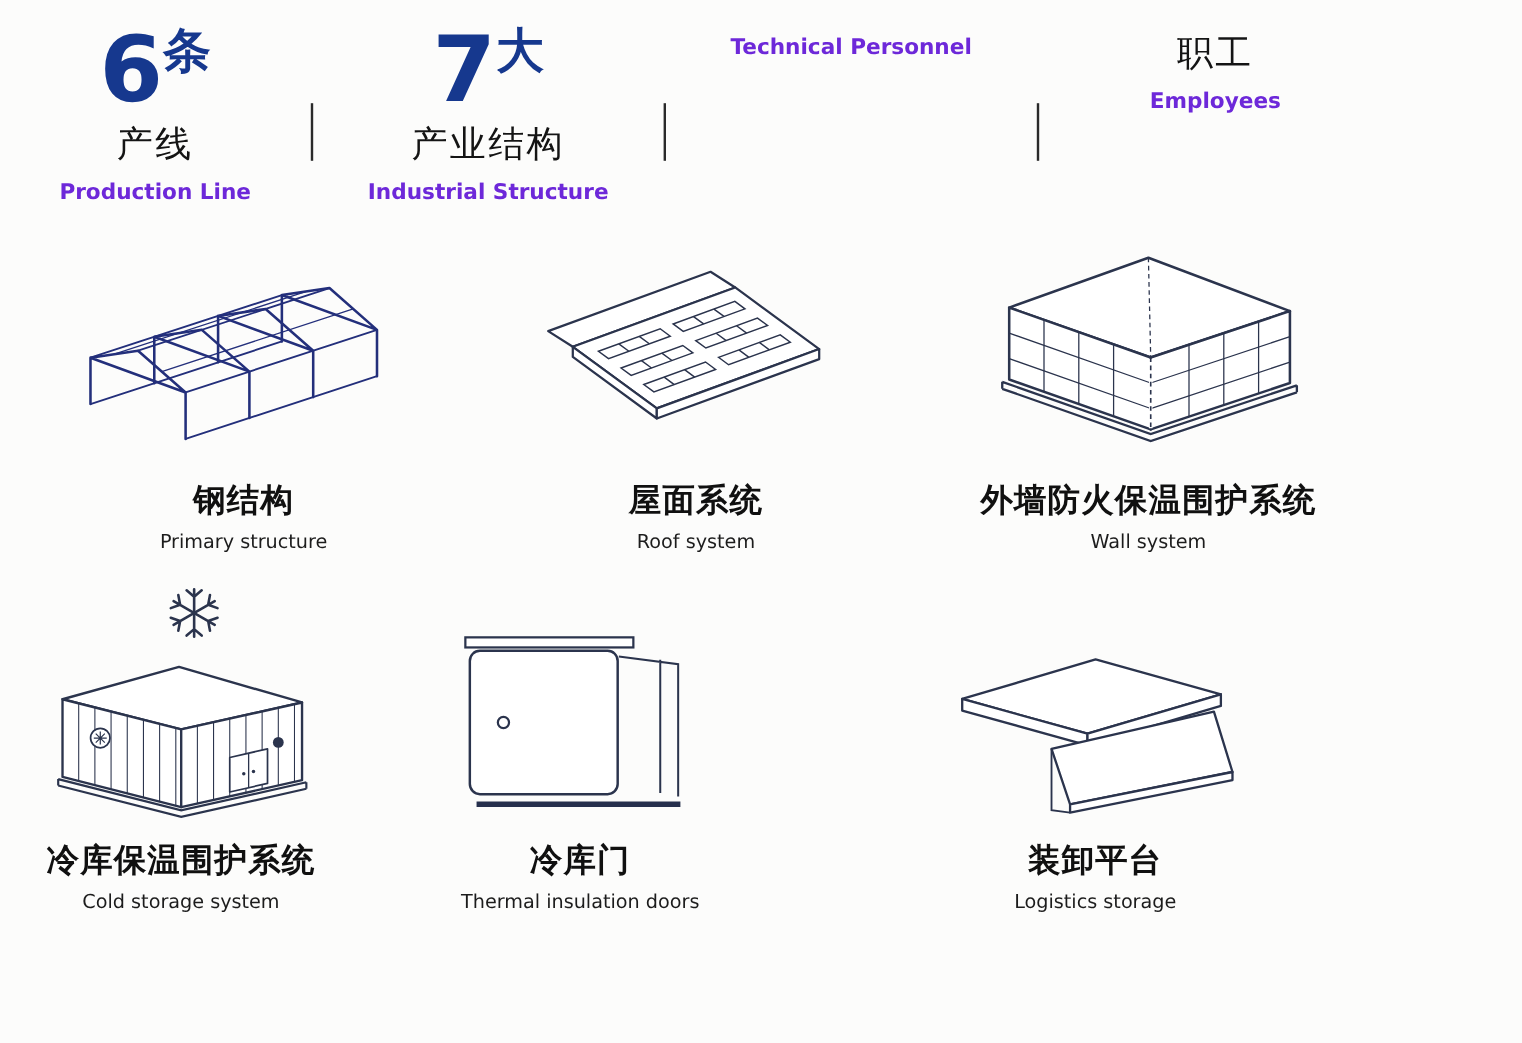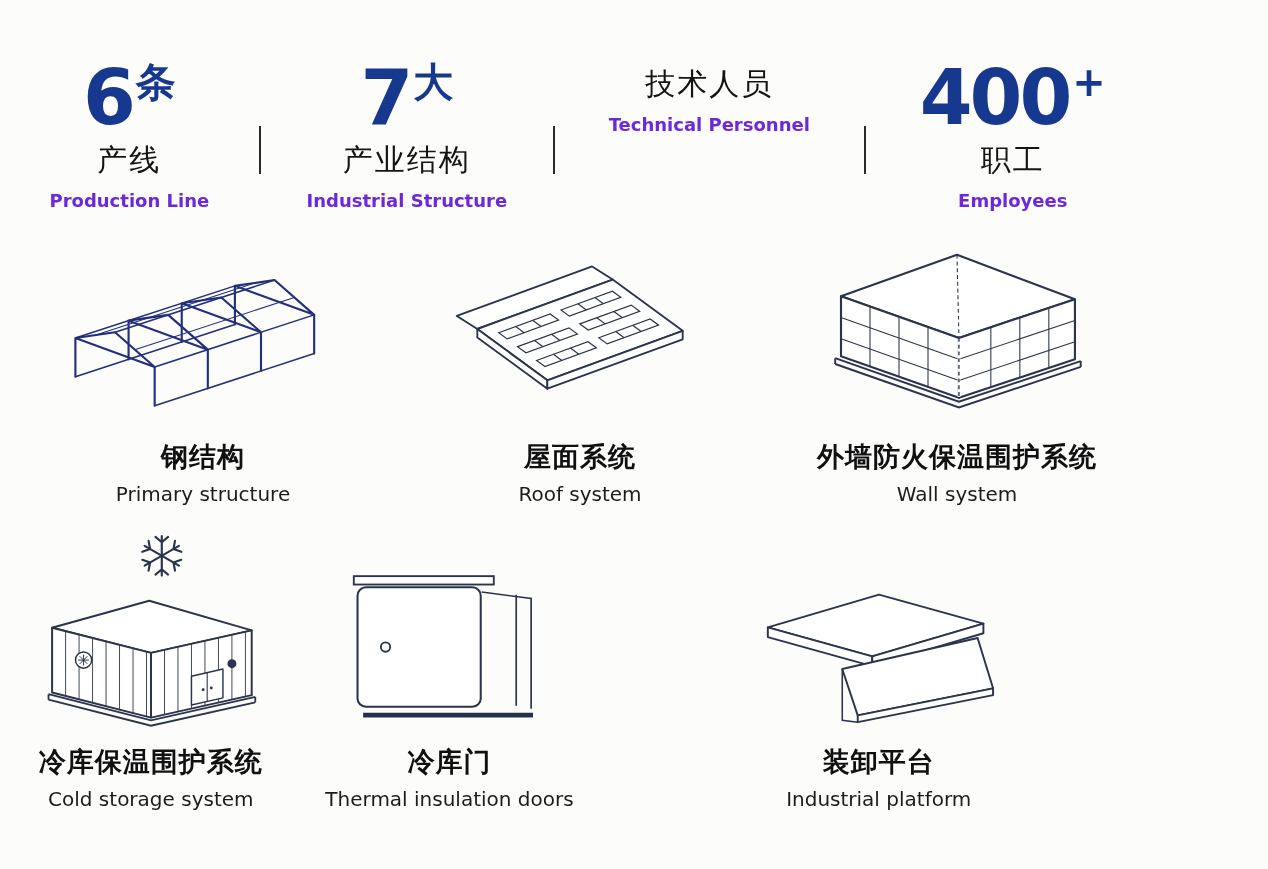--- a/index.html
+++ b/index.html
@@ -3,39 +3,39 @@
 <meta charset="utf-8">
 <style>
   * { margin:0; padding:0; box-sizing:border-box; }
   html,body { width:1268px; height:869px; }
   body {
     background:#fcfcfb;
     font-family:"DejaVu Sans","Liberation Sans",sans-serif;
     color:#111;
     overflow:hidden;
   }
-  .canvas { width:1160px; height:869px; padding-top:60px; }
+  .canvas { width:1160px; height:869px; padding-top:20px; }
 
   
   .stats-row { display:flex; align-items:flex-start; width:100%; }
   .stat { display:flex; flex-direction:column; align-items:center; }
   .stat-number { font-size:76px; font-weight:700; color:#16388e; line-height:1; letter-spacing:-3px; white-space:nowrap; }
   .stat-number .unit { font-size:40px; position:relative; top:-28px; margin-left:3px; letter-spacing:0; }
   .stat-zh { font-size:30px; font-weight:500; margin-top:4px; letter-spacing:2px; color:#141414;font-family:Liberation Mono, monospace; }
   .stat-en { font-size:18px; font-weight:700; margin-top:9px; color:#6d28d9; }
   .divider { width:2px; height:48px; background:#2a2a2a; margin-top:66px; flex:0 0 2px; }
 
   
   .products-row { display:flex; align-items:flex-end; width:100%; }
   .row-1 { margin-top:26px; }
-  .row-2 { margin-top:18px; }
+  .row-2 { margin-top:18px;gap:34px; }
   .product { display:flex; flex-direction:column; align-items:center; justify-content:flex-end; }
   .illus { display:flex; align-items:flex-end; justify-content:center; }
   .p-zh { font-size:27px; font-weight:700; margin-top:12px; color:#101010; letter-spacing:1px; white-space:nowrap; }
-  .p-en { font-size:20px; margin-top:7px; color:#1c1c1c; white-space:nowrap; }
+  .p-en { font-size:16px; margin-top:7px; color:#1c1c1c; white-space:nowrap; }
 </style>
 </head>
 <body>
 
 <div class="canvas">
 
   <section class="stats-row">
 
     <div class="stat" style="flex:0 0 22.3%">
       <div class="stat-number"><span>6</span><span class="unit">条</span></div>
@@ -47,28 +47,26 @@
 
     <div class="stat" style="flex:0 0 25.2%">
       <div class="stat-number"><span>7</span><span class="unit">大</span></div>
       <div class="stat-zh">产业结构</div>
       <div class="stat-en">Industrial Structure</div>
     </div>
 
     <div class="divider"></div>
 
     <div class="stat" style="flex:0 0 26.6%">
-      <div class="stat-zh">技术人员</div>
       <div class="stat-en">Technical Personnel</div>
     </div>
 
     <div class="divider"></div>
 
     <div class="stat" style="flex:1">
-      <div class="stat-number"><span>400</span><span class="unit">+</span></div>
       <div class="stat-zh">职工</div>
       <div class="stat-en">Employees</div>
     </div>
 
   </section>
 
   <section class="products-row row-1">
 
     <div class="product" style="flex:0 0 35%">
       <div class="illus" style="height:190px">
@@ -209,18 +207,18 @@
             <polygon points="35,52 150,18 258,48 143,82"></polygon>
             <polygon points="35,52 143,82 143,92 35,62"></polygon>
             <polygon points="143,82 258,48 258,58 143,92"></polygon>
             <polygon points="112,95 252,63 268,115 128,143"></polygon>
             <polygon points="128,143 268,115 268,122 128,150"></polygon>
           </g>
           <path d="M112,95 L112,148 L128,150" fill="none" stroke="#2b344d" stroke-width="1.6"></path>
         </svg>
       </div>
       <div class="p-zh">装卸平台</div>
-      <div class="p-en">Industrial platform</div>
+      <div class="p-en">Logistics storage</div>
     </div>
 
   </section>
 
 </div>
 
 </body></html>

